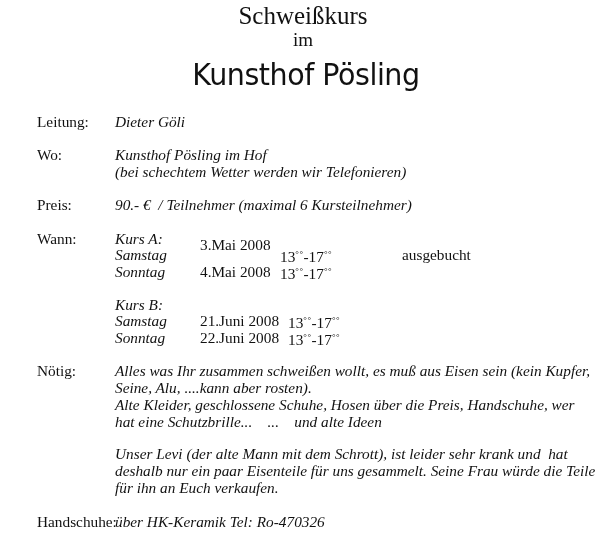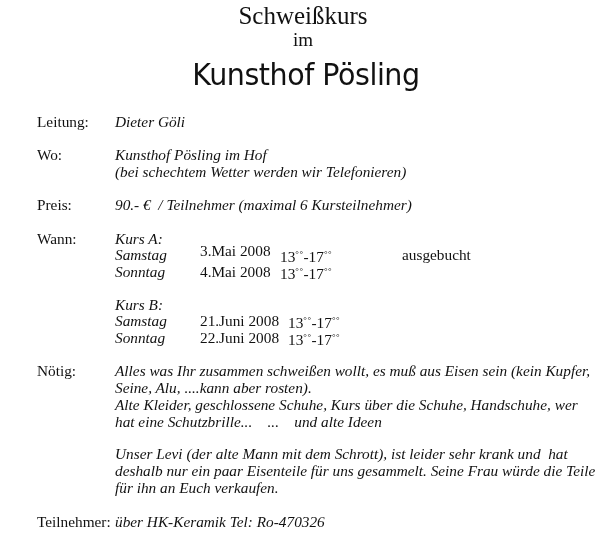--- a/index.html
+++ b/index.html
@@ -77,41 +77,41 @@
 <div class="line val" style="top:163px">(bei schechtem Wetter werden wir Telefonieren)</div>
 
 <div class="line label" style="top:196px">Preis:</div>
 <div class="line val" style="top:196px">90.- €  / Teilnehmer (maximal 6 Kursteilnehmer)</div>
 
 <div class="line label" style="top:230px">Wann:</div>
 
 <div class="line val" style="top:230px">Kurs A:</div>
 
 <div class="line val" style="top:246px">Samstag</div>
-<div class="line c-date" style="top:242px">3.Mai 2008</div>
+<div class="line c-date" style="top:236px">3.Mai 2008</div>
 <div class="line c-time-a" style="top:246px"><span>13</span><span class="deg">°°</span><span>-</span><span>17</span><span class="deg">°°</span></div>
 <div class="line c-status" style="top:246px">ausgebucht</div>
 
 <div class="line val" style="top:263px">Sonntag</div>
 <div class="line c-date" style="top:263px">4.Mai 2008</div>
 <div class="line c-time-a" style="top:263px"><span>13</span><span class="deg">°°</span><span>-</span><span>17</span><span class="deg">°°</span></div>
 
 <div class="line val" style="top:296px">Kurs B:</div>
 
 <div class="line val" style="top:312px">Samstag</div>
 <div class="line c-date" style="top:312px">21.Juni 2008</div>
 <div class="line c-time-b" style="top:312px"><span>13</span><span class="deg">°°</span><span>-</span><span>17</span><span class="deg">°°</span></div>
 
 <div class="line val" style="top:329px">Sonntag</div>
 <div class="line c-date" style="top:329px">22.Juni 2008</div>
 <div class="line c-time-b" style="top:329px"><span>13</span><span class="deg">°°</span><span>-</span><span>17</span><span class="deg">°°</span></div>
 
 <div class="line label" style="top:362px">Nötig:</div>
 <div class="line val" style="top:362px">Alles was Ihr zusammen schweißen wollt, es muß aus Eisen sein (kein Kupfer,</div>
 <div class="line val" style="top:379px">Seine, Alu, ....kann aber rosten).</div>
-<div class="line val" style="top:396px">Alte Kleider, geschlossene Schuhe, Kurs über die Schuhe, Handschuhe, wer</div>
+<div class="line val" style="top:396px">Alte Kleider, geschlossene Schuhe, Hosen über die Preis, Handschuhe, wer</div>
 <div class="line val" style="top:413px">hat eine Schutzbrille...    ...    und alte Ideen</div>
 <div class="line val" style="top:445px">Unser Levi (der alte Mann mit dem Schrott), ist leider sehr krank und  hat</div>
 <div class="line val" style="top:462px">deshalb nur ein paar Eisenteile für uns gesammelt. Seine Frau würde die Teile</div>
 <div class="line val" style="top:479px">für ihn an Euch verkaufen.</div>
 
-<div class="line label" style="top:513px">Teilnehmer:</div>
+<div class="line label" style="top:513px">Handschuhe:</div>
 <div class="line val" style="top:513px">über HK-Keramik Tel: Ro-470326</div>
 
 </body></html>

